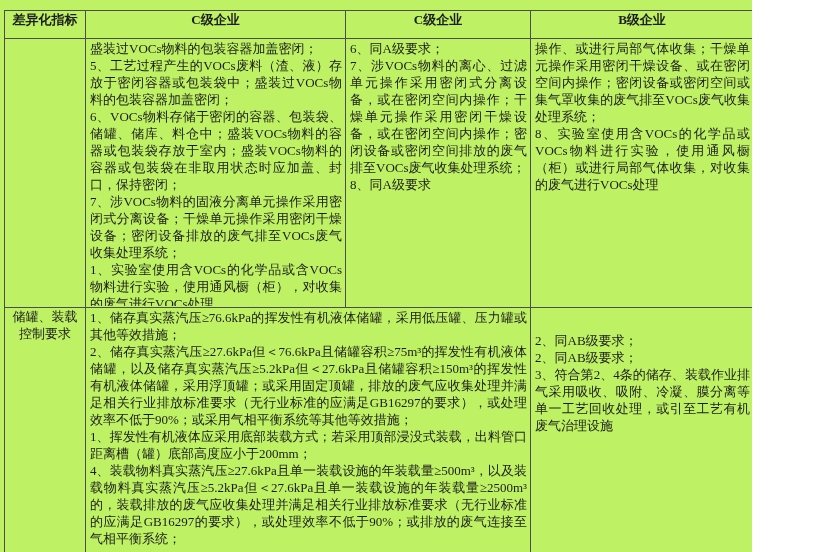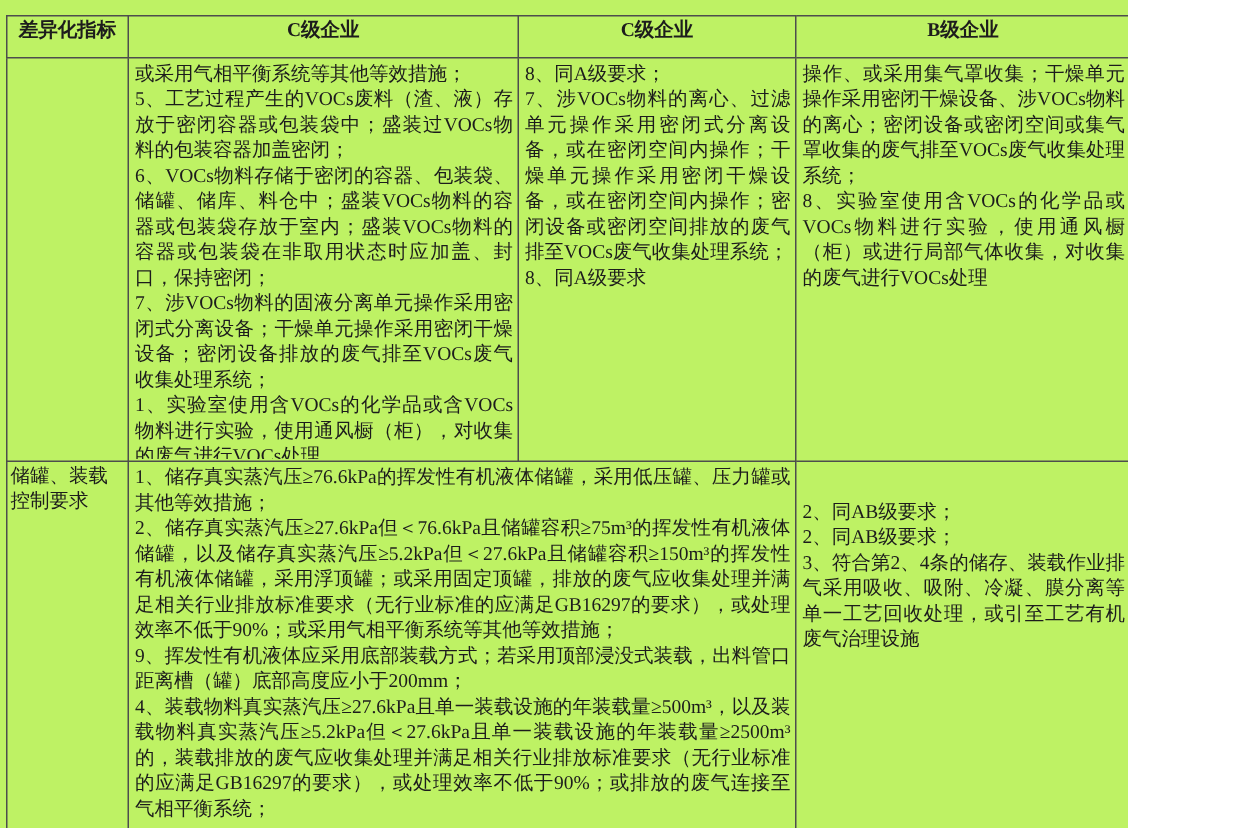--- a/index.html
+++ b/index.html
@@ -46,21 +46,21 @@
   }
   .cellbox p { margin: 0; }
   .r1 .cellbox { height: 266px; }
   .r2 .cellbox { height: 238px; }
   td.center-cell {
     vertical-align: middle;
     text-align: center;
   }
   td.center-cell .cellbox {
     height: auto;
-    text-align: left;
+    text-align: center;
     padding: 0 2px;
   }
   td.d-cell {
     vertical-align: middle;
   }
   td.d-cell .cellbox {
     height: auto;
     text-align: left;
     padding: 0 2px 0 4px;
     text-decoration: underline;
@@ -86,54 +86,54 @@
         <th class="hdr">B级企业</th>
         <th class="hdr">D级企业</th>
       </tr>
 
       <tr class="r1" style="height:269px">
         <td class="center-cell">
           <div class="cellbox"></div>
         </td>
         <td>
           <div class="cellbox">
-            <p>或采用气相平衡系统等其他等效措施；</p>
+            <p>盛装过VOCs物料的包装容器加盖密闭；</p>
             <p>5、工艺过程产生的VOCs废料（渣、液）存放于密闭容器或包装袋中；盛装过VOCs物料的包装容器加盖密闭；</p>
             <p>6、VOCs物料存储于密闭的容器、包装袋、储罐、储库、料仓中；盛装VOCs物料的容器或包装袋存放于室内；盛装VOCs物料的容器或包装袋在非取用状态时应加盖、封口，保持密闭；</p>
             <p>7、涉VOCs物料的固液分离单元操作采用密闭式分离设备；干燥单元操作采用密闭干燥设备；密闭设备排放的废气排至VOCs废气收集处理系统；</p>
             <p>1、实验室使用含VOCs的化学品或含VOCs物料进行实验，使用通风橱（柜），对收集的废气进行VOCs处理</p>
           </div>
         </td>
         <td>
           <div class="cellbox">
-            <p>8、同A级要求；</p>
+            <p>6、同A级要求；</p>
             <p>7、涉VOCs物料的离心、过滤单元操作采用密闭式分离设备，或在密闭空间内操作；干燥单元操作采用密闭干燥设备，或在密闭空间内操作；密闭设备或密闭空间排放的废气排至VOCs废气收集处理系统；</p>
             <p>8、同A级要求</p>
           </div>
         </td>
         <td>
           <div class="cellbox">
-            <p>操作、或采用集气罩收集；干燥单元操作采用密闭干燥设备、涉VOCs物料的离心；密闭设备或密闭空间或集气罩收集的废气排至VOCs废气收集处理系统；</p>
+            <p>操作、或进行局部气体收集；干燥单元操作采用密闭干燥设备、或在密闭空间内操作；密闭设备或密闭空间或集气罩收集的废气排至VOCs废气收集处理系统；</p>
             <p>8、实验室使用含VOCs的化学品或VOCs物料进行实验，使用通风橱（柜）或进行局部气体收集，对收集的废气进行VOCs处理</p>
           </div>
         </td>
         <td>
           <div class="cellbox"></div>
         </td>
       </tr>
 
       <tr class="r2" style="height:241px">
         <td class="center-cell">
           <div class="cellbox">储罐、装载控制要求</div>
         </td>
         <td colspan="2">
           <div class="cellbox">
             <p>1、储存真实蒸汽压≥76.6kPa的挥发性有机液体储罐，采用低压罐、压力罐或其他等效措施；</p>
             <p>2、储存真实蒸汽压≥27.6kPa但＜76.6kPa且储罐容积≥75m³的挥发性有机液体储罐，以及储存真实蒸汽压≥5.2kPa但＜27.6kPa且储罐容积≥150m³的挥发性有机液体储罐，采用浮顶罐；或采用固定顶罐，排放的废气应收集处理并满足相关行业排放标准要求（无行业标准的应满足GB16297的要求），或处理效率不低于90%；或采用气相平衡系统等其他等效措施；</p>
-            <p>9、挥发性有机液体应采用底部装载方式；若采用顶部浸没式装载，出料管口距离槽（罐）底部高度应小于200mm；</p>
+            <p>1、挥发性有机液体应采用底部装载方式；若采用顶部浸没式装载，出料管口距离槽（罐）底部高度应小于200mm；</p>
             <p>4、装载物料真实蒸汽压≥27.6kPa且单一装载设施的年装载量≥500m³，以及装载物料真实蒸汽压≥5.2kPa但＜27.6kPa且单一装载设施的年装载量≥2500m³的，装载排放的废气应收集处理并满足相关行业排放标准要求（无行业标准的应满足GB16297的要求），或处理效率不低于90%；或排放的废气连接至气相平衡系统；</p>
 
           </div>
         </td>
         <td>
           <div class="cellbox" style="padding-top:24px">
             <p>2、同AB级要求；</p>
             <p>2、同AB级要求；</p>
             <p>3、符合第2、4条的储存、装载作业排气采用吸收、吸附、冷凝、膜分离等单一工艺回收处理，或引至工艺有机废气治理设施</p>
           </div>

